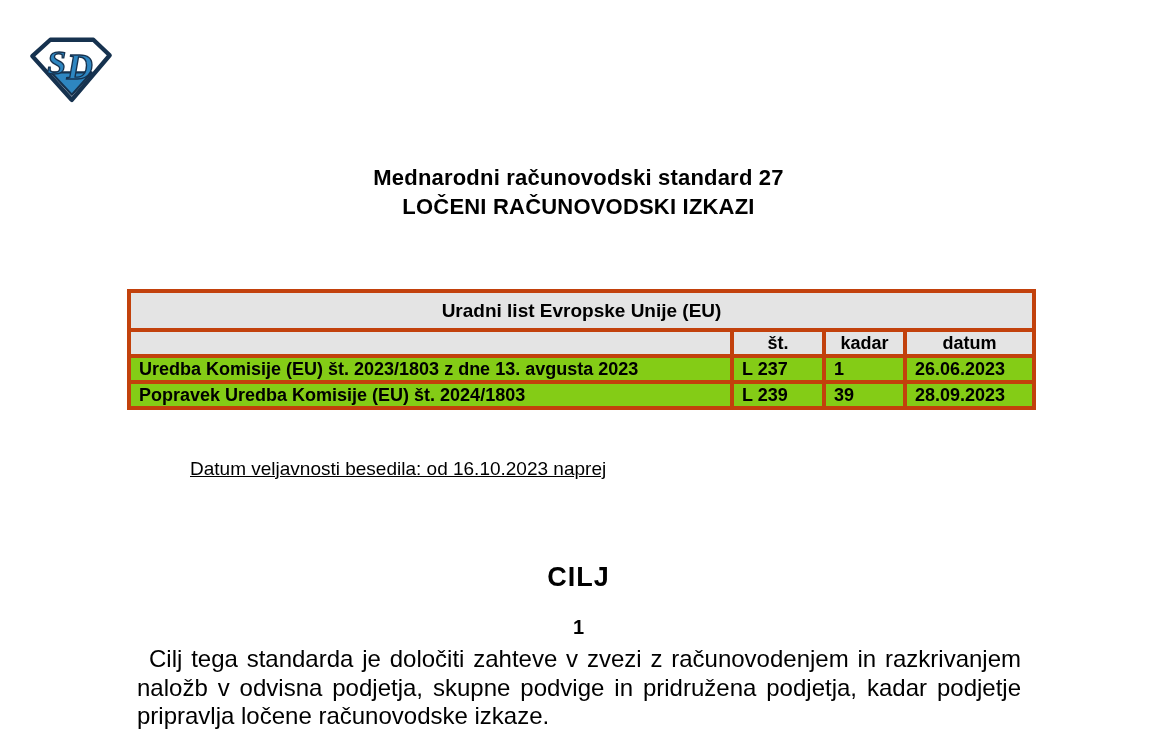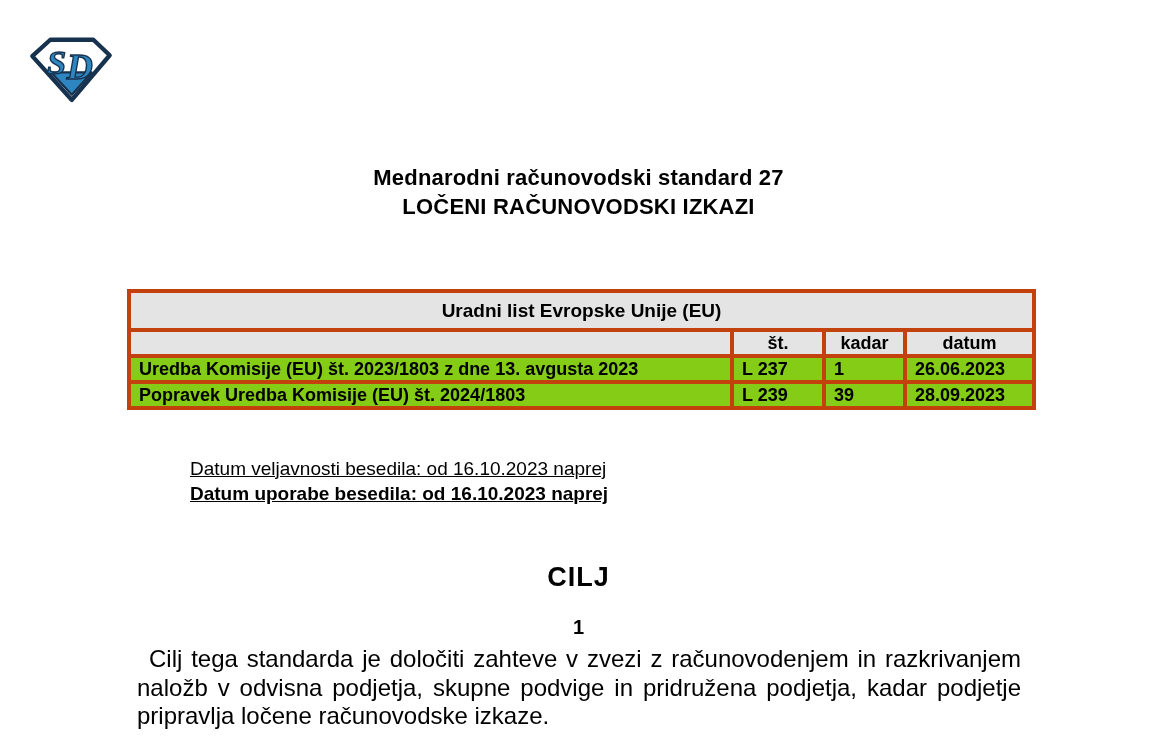--- a/index.html
+++ b/index.html
@@ -152,21 +152,20 @@
         <td class="cell-label">Popravek Uredba Komisije (EU) št. 2024/1803</td>
         <td class="cell-center">L 239</td>
         <td class="cell-center">39</td>
         <td class="cell-center">28.09.2023</td>
       </tr>
     </tbody>
   </table>
 
   <div class="dates-block">
     <div class="line">Datum veljavnosti besedila: od 16.10.2023 naprej</div>
-    <div class="line bold">Datum uporabe besedila: od 16.10.2023 naprej</div>
   </div>
 
   <div class="section-heading">CILJ</div>
 
   <div class="section-number">1</div>
 
   <p class="body-paragraph">Cilj tega standarda je določiti zahteve v zvezi z računovodenjem in razkrivanjem naložb v odvisna podjetja, skupne podvige in pridružena podjetja, kadar podjetje pripravlja ločene računovodske izkaze.</p>
 
 </div>
 

